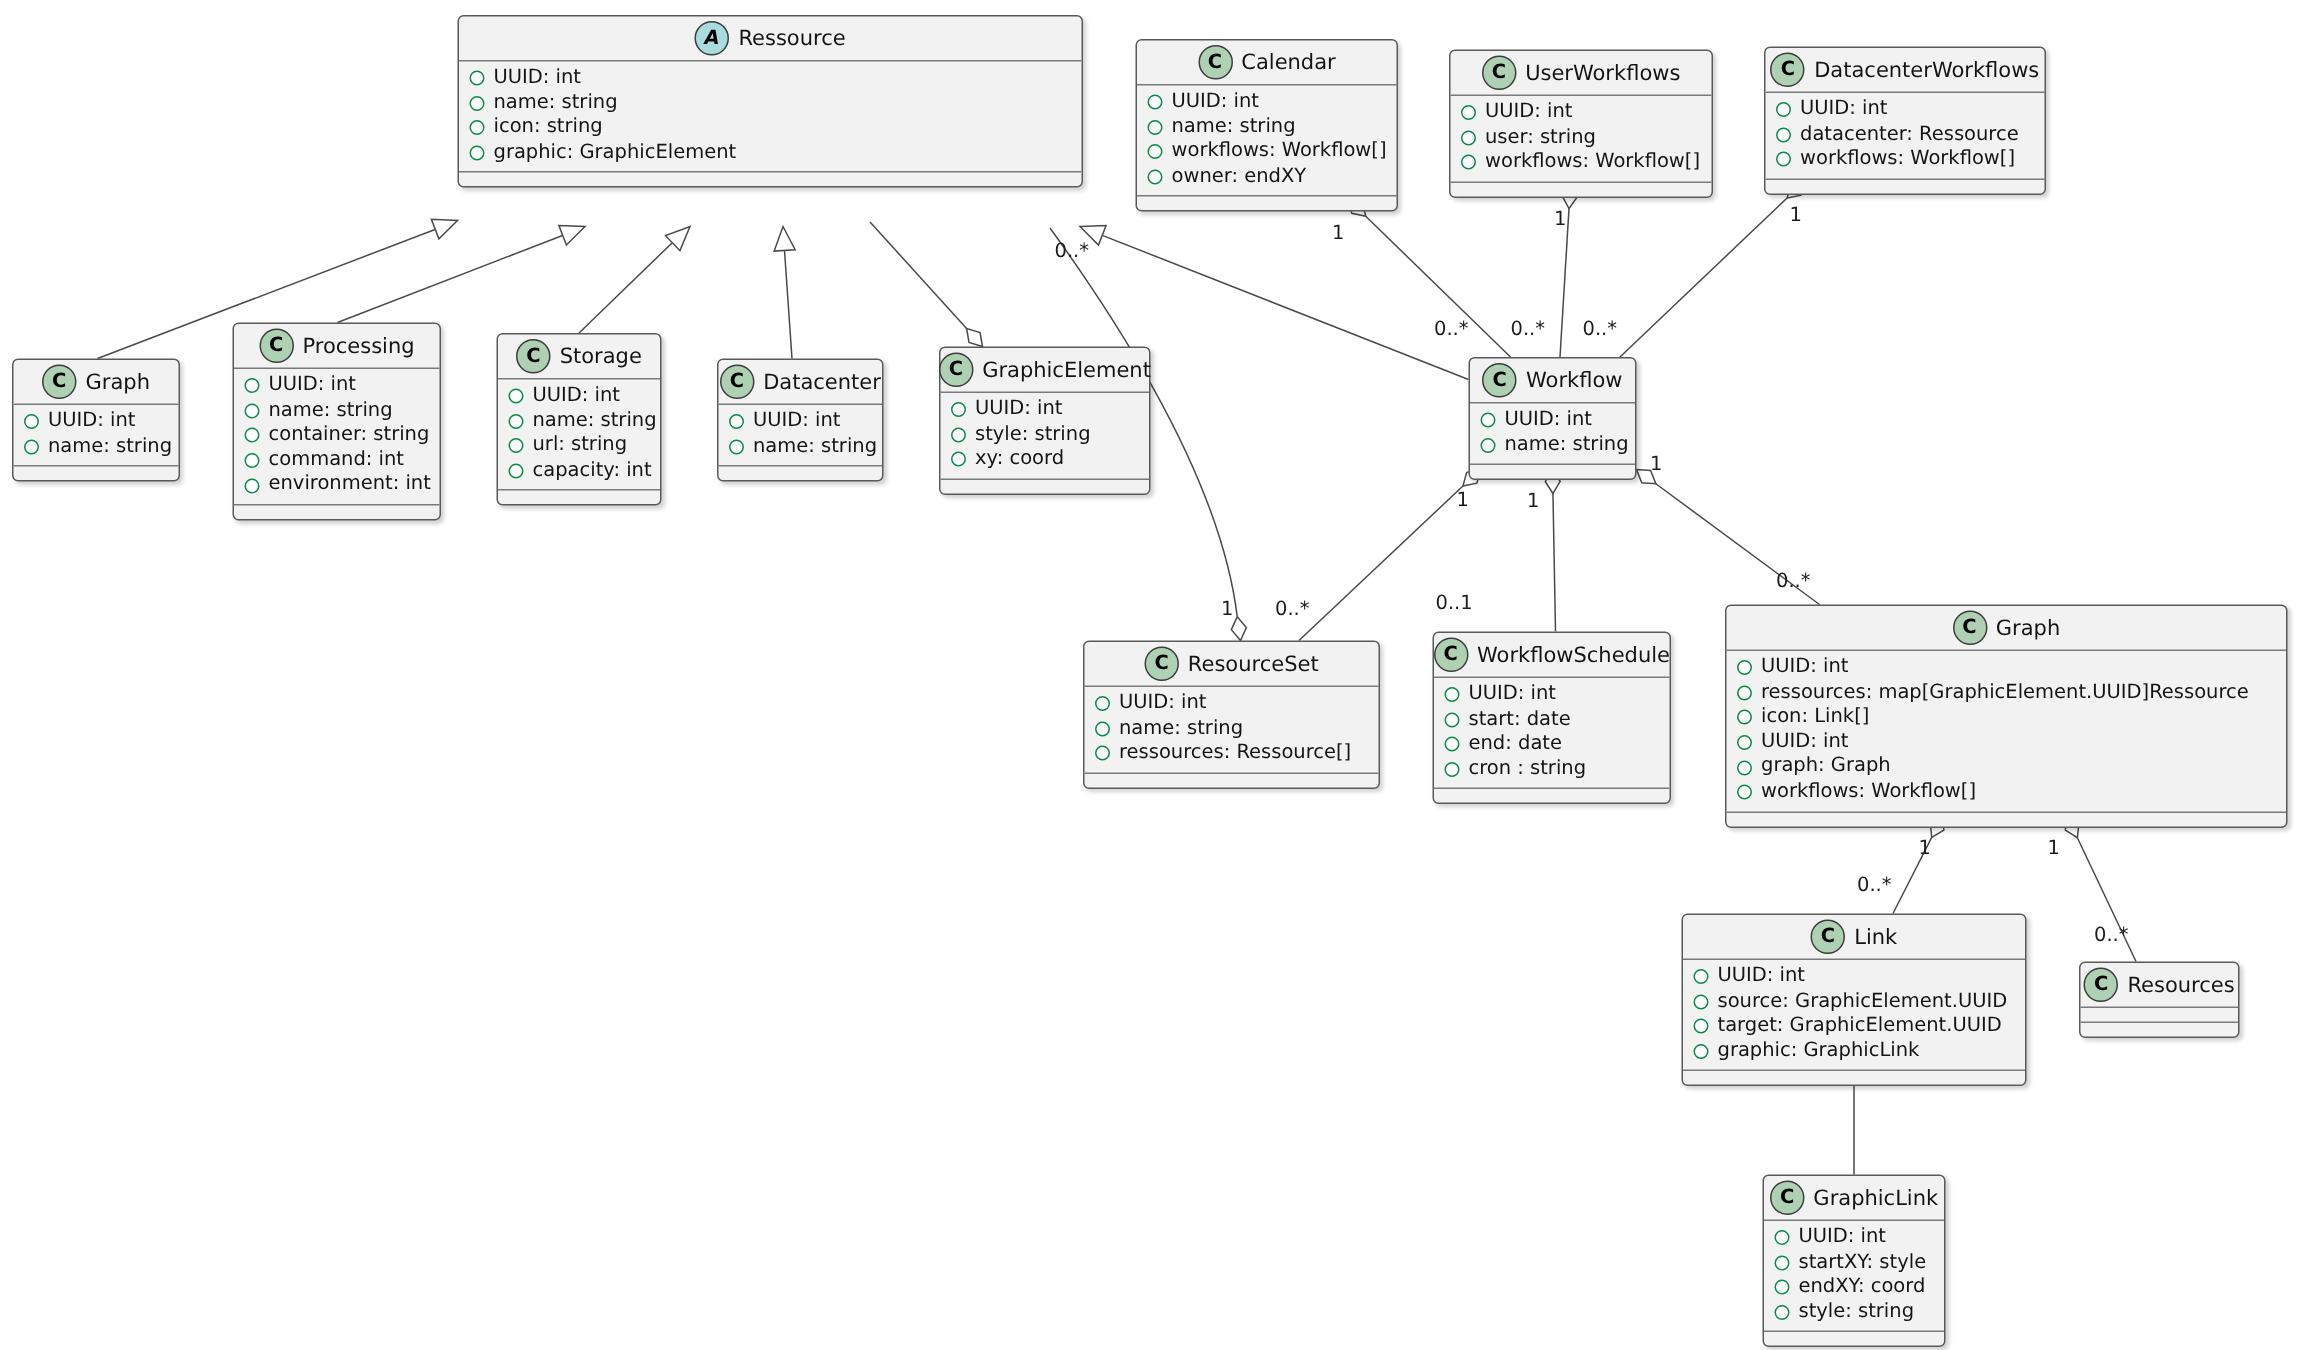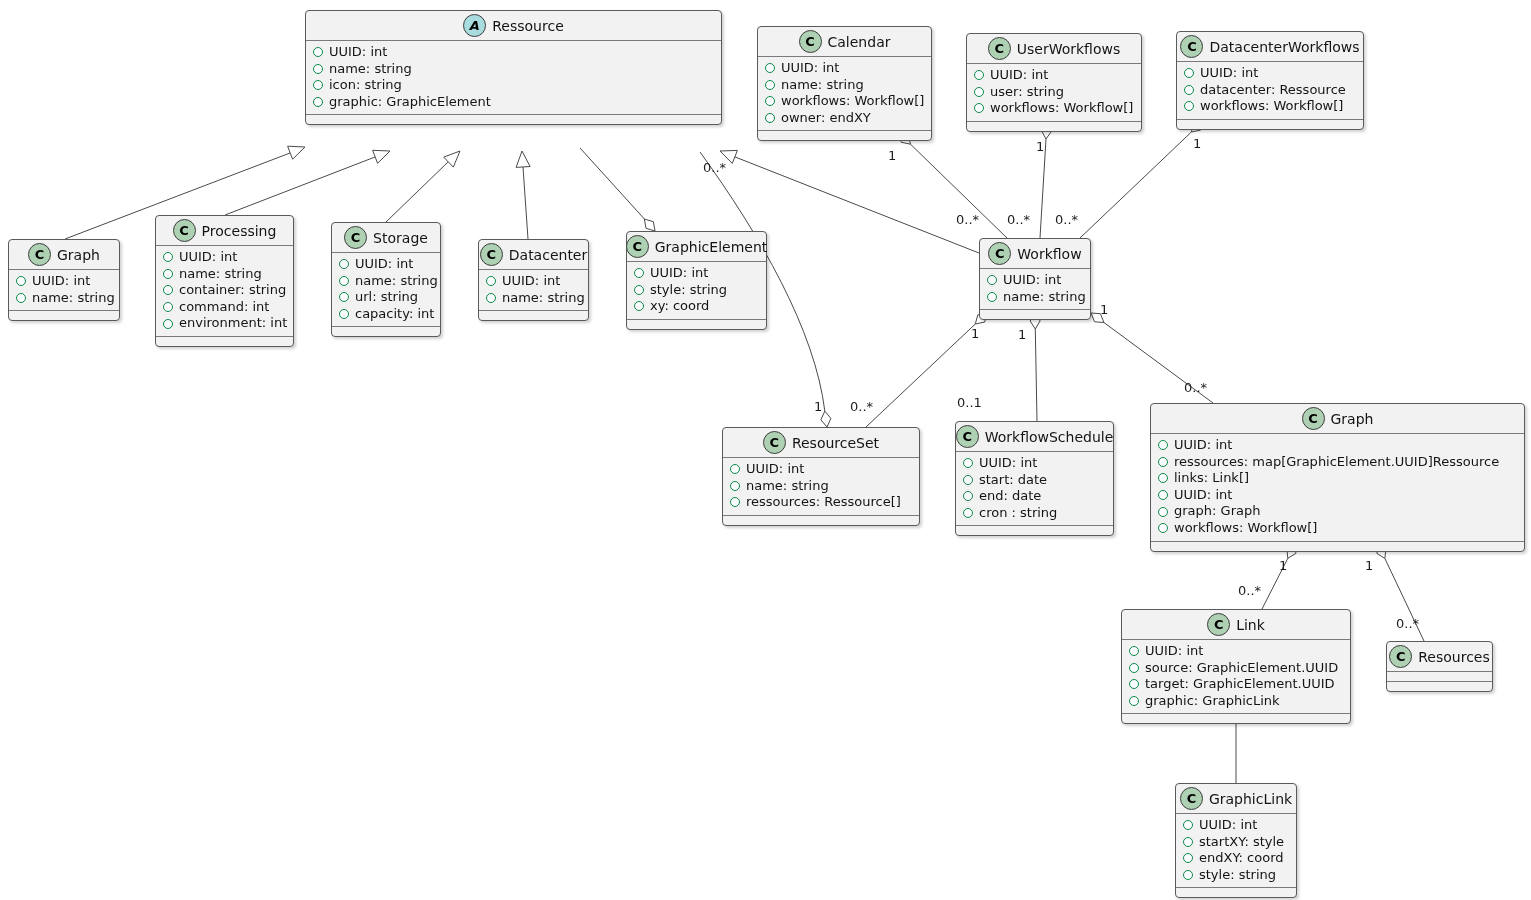--- a/index.html
+++ b/index.html
@@ -411,21 +411,21 @@
         <div class="attr-row">
           <span class="bullet"></span>
           <span class="attr-text">UUID: int</span>
         </div>
         <div class="attr-row">
           <span class="bullet"></span>
           <span class="attr-text">ressources: map[GraphicElement.UUID]Ressource</span>
         </div>
         <div class="attr-row">
           <span class="bullet"></span>
-          <span class="attr-text">links: Link[]</span>
+          <span class="attr-text">icon: Link[]</span>
         </div>
         <div class="attr-row">
           <span class="bullet"></span>
           <span class="attr-text">UUID: int</span>
         </div>
         <div class="attr-row">
           <span class="bullet"></span>
           <span class="attr-text">graph: Graph</span>
         </div>
         <div class="attr-row">

